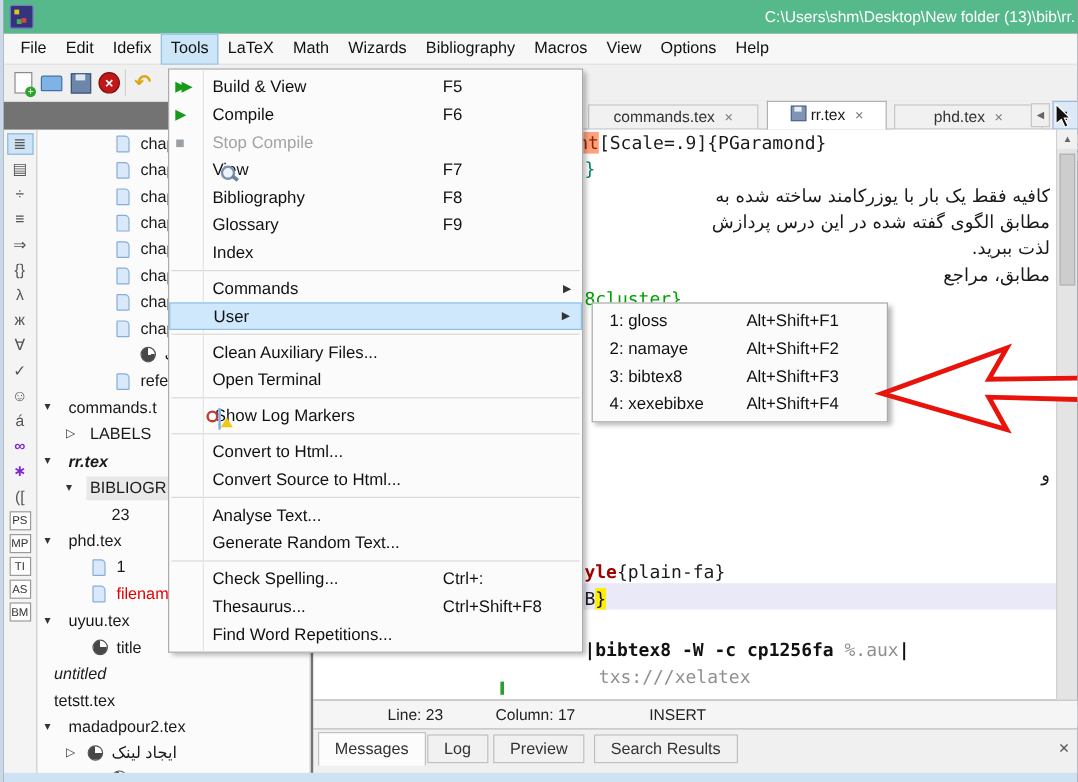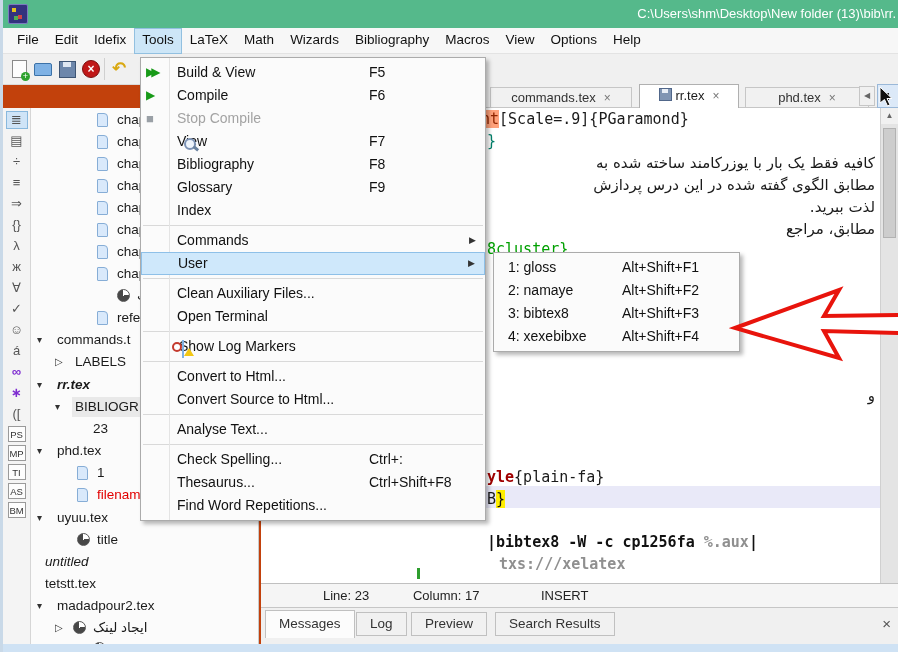--- a/index.html
+++ b/index.html
@@ -1,16 +1,16 @@
 <!DOCTYPE html>
 <html><head>
 <meta charset="utf-8">
 <style>
   html,body{margin:0;padding:0;background:#9aa7b0;}
-  .screen{position:relative;width:898px;height:652px;overflow:hidden;background:#c2410c;
+  .screen{position:relative;width:898px;height:652px;overflow:hidden;background:#737373;
     font-family:"Liberation Sans","DejaVu Sans",sans-serif;font-size:13px;color:#1a1a1a;
     border-left:3px solid #c9d9e8;box-sizing:border-box;}
   
   .titlebar{position:absolute;left:0;top:0;width:898px;height:28px;background:#55b98b;}
   .appicon{position:absolute;left:5px;top:4px;width:20px;height:20px;background:#33337e;
     border:1px solid #7b7bc0;border-radius:2px;box-sizing:border-box;}
   .appicon i{position:absolute;left:3px;top:3px;width:4px;height:4px;background:#e4c31f;
     box-shadow:6px 7px 0 #d04545, 2px 8px 0 #4fae54;}
   .title-text{position:absolute;right:5px;top:6px;color:#ffffff;font-size:13px;white-space:nowrap;}
   
@@ -81,21 +81,21 @@
     font-family:"DejaVu Sans Mono",monospace;font-size:15px;}
   .curline{position:absolute;left:0;width:619px;height:22px;background:#e9e9f8;}
   .cl{position:absolute;height:22px;line-height:22px;white-space:pre;}
   .cl.rtl{direction:rtl;right:5px;font-family:"DejaVu Sans","Liberation Sans",sans-serif;font-size:15px;}
   .s-plain{color:#1a1a1a;}
   .s-match{background:#ffa27b;color:#8f2500;}
   .s-teal{color:#00806a;}
   .s-green{color:#00a000;}
   .s-kw{color:#a00000;font-weight:bold;}
   .s-bold{font-weight:bold;color:#111;}
-  .s-gray{color:#8f8f8f;font-weight:bold;}
+  .s-gray{color:#8f8f8f;}
   .s-brace{background:#ffee00;color:#111;}
   .green-tick{position:absolute;left:414px;top:568px;width:3px;height:11px;background:#2e9e2e;}
   .vscroll{position:absolute;left:877px;top:108px;width:18px;height:497px;background:#e4e4e4;
     border-left:1px solid #d0d0d0;box-sizing:border-box;}
   .vs-btn{position:absolute;left:0;width:17px;height:16px;background:#f1f1f1;color:#666;font-size:8px;
     text-align:center;line-height:16px;}
   .vs-thumb{position:absolute;left:2px;top:20px;width:13px;height:110px;background:#cdcdcd;border:1px solid #b2b2b2;box-sizing:border-box;}
   .statusbar{position:absolute;left:258px;top:583px;width:640px;height:24px;background:#f5f5f5;
     border-top:1px solid #c0c0c0;box-sizing:border-box;line-height:23px;font-size:13px;color:#222;}
   .statusbar span{margin-left:40px;}
@@ -375,20 +375,21 @@
       <div class="msep"></div>
       <div class="mi"><span>Clean Auxiliary Files...</span></div>
       <div class="mi"><span>Open Terminal</span></div>
       <div class="msep"></div>
       <div class="mi"><span class="mi-icon ic-logmark"><i></i><b></b></span><span>Show Log Markers</span></div>
       <div class="msep"></div>
       <div class="mi"><span>Convert to Html...</span></div>
       <div class="mi"><span>Convert Source to Html...</span></div>
       <div class="msep"></div>
       <div class="mi"><span>Analyse Text...</span></div>
+      <div class="mi"><span>Generate Random Text...</span></div>
       <div class="msep"></div>
       <div class="mi"><span>Check Spelling...</span><span class="sc">Ctrl+:</span></div>
       <div class="mi"><span>Thesaurus...</span><span class="sc">Ctrl+Shift+F8</span></div>
       <div class="mi"><span>Find Word Repetitions...</span></div>
     </div>
 
   <div class="popup user-submenu" id="usersubmenu">
       <div class="submi"><span>1: gloss</span><span class="sc">Alt+Shift+F1</span></div>
       <div class="submi"><span>2: namaye</span><span class="sc">Alt+Shift+F2</span></div>
       <div class="submi"><span>3: bibtex8</span><span class="sc">Alt+Shift+F3</span></div>

